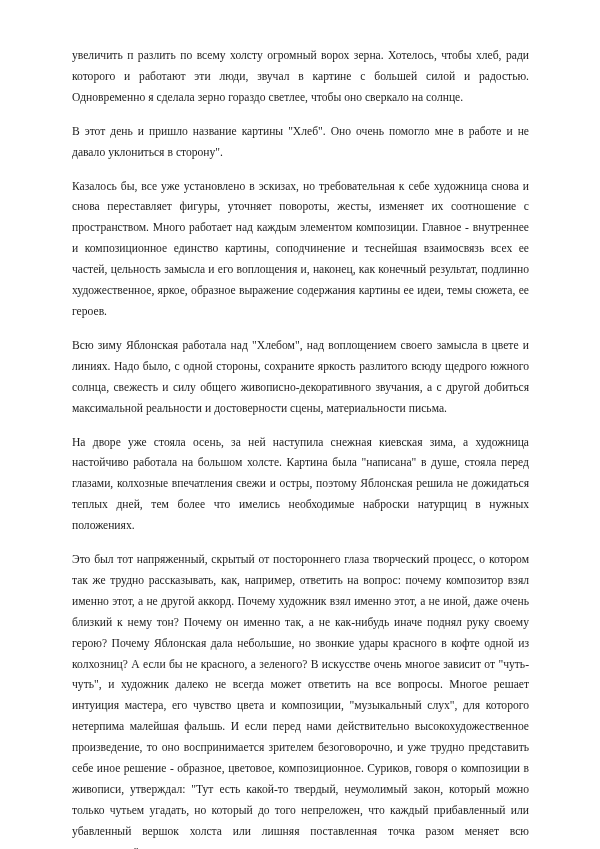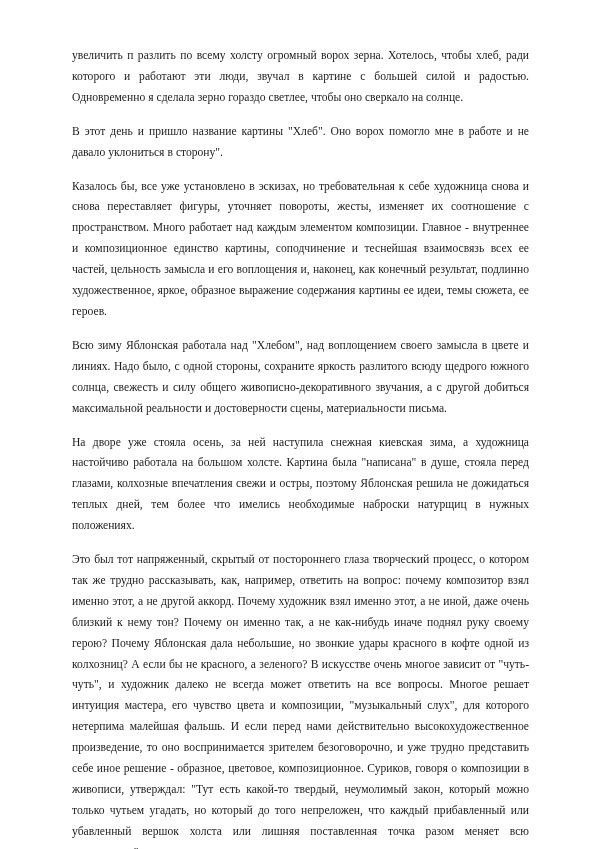--- a/index.html
+++ b/index.html
@@ -42,20 +42,20 @@
   p.para:last-child {
     margin-bottom: 0;
   }
 </style>
 </head>
 <body>
 
 <div class="page">
   <div class="text-column">
     <p class="para">увеличить п разлить по всему холсту огромный ворох зерна. Хотелось, чтобы хлеб, ради которого и работают эти люди, звучал в картине с большей силой и радостью. Одновременно я сделала зерно гораздо светлее, чтобы оно сверкало на солнце.</p>
-    <p class="para">В этот день и пришло название картины "Хлеб". Оно ворох помогло мне в работе и не давало уклониться в сторону".</p>
+    <p class="para">В этот день и пришло название картины "Хлеб". Оно очень помогло мне в работе и не давало уклониться в сторону".</p>
     <p class="para">Казалось бы, все уже установлено в эскизах, но требовательная к себе художница снова и снова переставляет фигуры, уточняет повороты, жесты, изменяет их соотношение с пространством. Много работает над каждым элементом композиции. Главное - внутреннее и композиционное единство картины, соподчинение и теснейшая взаимосвязь всех ее частей, цельность замысла и его воплощения и, наконец, как конечный результат, подлинно художественное, яркое, образное выражение содержания картины ее идеи, темы сюжета, ее героев.</p>
     <p class="para">Всю зиму Яблонская работала над "Хлебом", над воплощением своего замысла в цвете и линиях. Надо было, с одной стороны, сохраните яркость разлитого всюду щедрого южного солнца, свежесть и силу общего живописно-декоративного звучания, а с другой добиться максимальной реальности и достоверности сцены, материальности письма.</p>
     <p class="para">На дворе уже стояла осень, за ней наступила снежная киевская зима, а художница настойчиво работала на большом холсте. Картина была "написана" в душе, стояла перед глазами, колхозные впечатления свежи и остры, поэтому Яблонская решила не дожидаться теплых дней, тем более что имелись необходимые наброски натурщиц в нужных положениях.</p>
     <p class="para">Это был тот напряженный, скрытый от постороннего глаза творческий процесс, о котором так же трудно рассказывать, как, например, ответить на вопрос: почему композитор взял именно этот, а не другой аккорд. Почему художник взял именно этот, а не иной, даже очень близкий к нему тон? Почему он именно так, а не как-нибудь иначе поднял руку своему герою? Почему Яблонская дала небольшие, но звонкие удары красного в кофте одной из колхозниц? А если бы не красного, а зеленого? В искусстве очень многое зависит от "чуть-чуть", и художник далеко не всегда может ответить на все вопросы. Многое решает интуиция мастера, его чувство цвета и композиции, "музыкальный слух", для которого нетерпима малейшая фальшь. И если перед нами действительно высокохудожественное произведение, то оно воспринимается зрителем безоговорочно, и уже трудно представить себе иное решение - образное, цветовое, композиционное. Суриков, говоря о композиции в живописи, утверждал: "Тут есть какой-то твердый, неумолимый закон, который можно только чутьем угадать, но который до того непреложен, что каждый прибавленный или убавленный вершок холста или лишняя поставленная точка разом меняет всю композицию".</p>
 
   </div>
 </div>
 
 </body></html>

